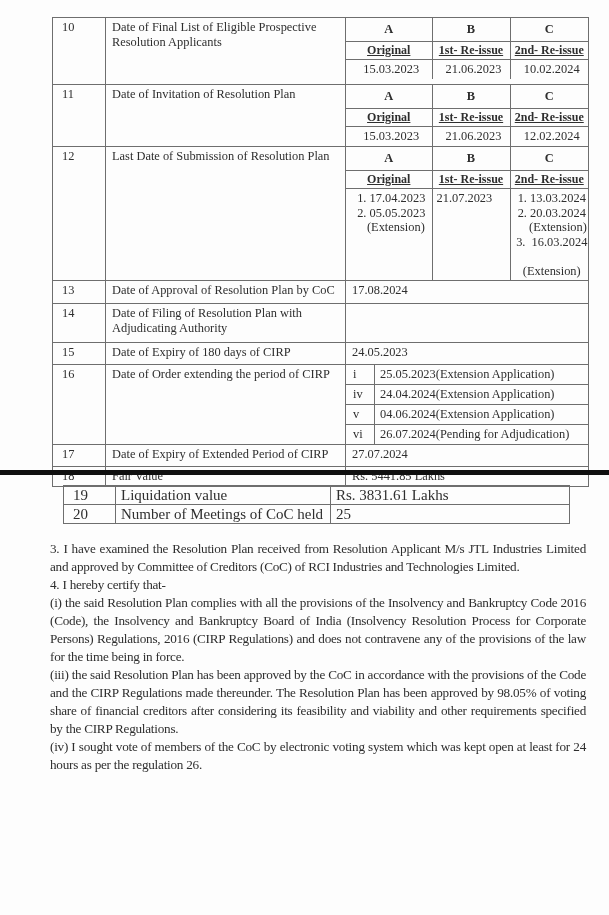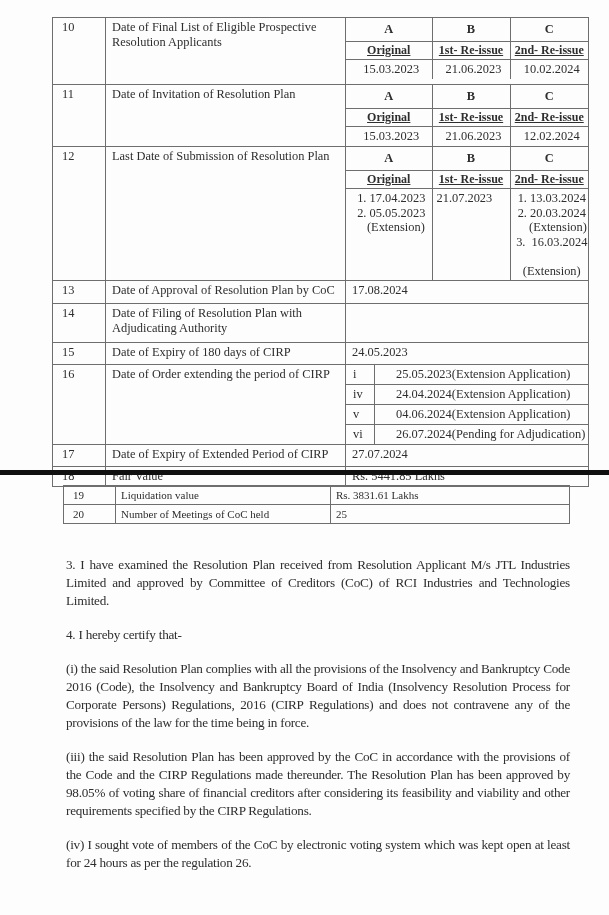--- a/index.html
+++ b/index.html
@@ -29,42 +29,42 @@
   .abc{width:100%;height:100%;table-layout:fixed;text-align:center;}
   .abc td{border-left:1px solid #6e6e6e;padding:1px 3px;}
   .abc td:first-child{border-left:none;}
   .abc tr.h1 td{border-bottom:1px solid #6e6e6e;font-weight:bold;height:21px;vertical-align:middle;}
   .abc tr.h2 td{border-bottom:1px solid #6e6e6e;font-weight:bold;height:15px;vertical-align:middle;font-size:12px;text-decoration:underline;}
   .abc tr.vals td{vertical-align:top;text-align:center;padding:2px 0 2px 5px;white-space:pre-wrap;line-height:14.5px;}
   .abc tr.vals td.ctr{text-align:left;padding-left:4px;font-family:Liberation Serif, serif;}
 
   
   .lst{width:100%;height:100%;table-layout:fixed;}
-  .lst td{border-bottom:1px solid #6e6e6e;vertical-align:middle;height:17px;padding:1px 21px;white-space:nowrap;}
+  .lst td{border-bottom:1px solid #6e6e6e;vertical-align:middle;height:17px;padding:1px 5px;white-space:nowrap;}
   .lst tr:last-child td{border-bottom:none;}
   .lst td.icol{width:21px;border-right:1px solid #6e6e6e;padding:1px 0 1px 7px;}
 
   
   .sep{position:absolute;left:0;top:470px;width:609px;height:5px;background:#101010;z-index:3;}
 
   
   .t2{
     position:absolute;left:63px;top:485px;width:507px;
-    font-size:11px;line-height:15px;table-layout:fixed;
+    font-size:15px;line-height:15px;table-layout:fixed;
   }
   .t2 td{border:1px solid #6e6e6e;vertical-align:middle;height:16px;padding:1px 5px;}
   .t2 td.num{padding-left:9px;}
 
   
   .paras{
     position:absolute;left:50px;top:540px;width:536px;
     font-size:13.2px;line-height:18px;letter-spacing:-0.25px;
     text-align:justify;
   }
-  .paras p{margin:16px;}
+  .paras p{margin:0;}
   .p3{margin-bottom:11px;}
   .pi{margin-bottom:16px;}
   .pii{margin-bottom:17px;}
   .piii{margin-bottom:12px;}
 </style>
 </head>
 <body>
 
 <div class="page">
 

